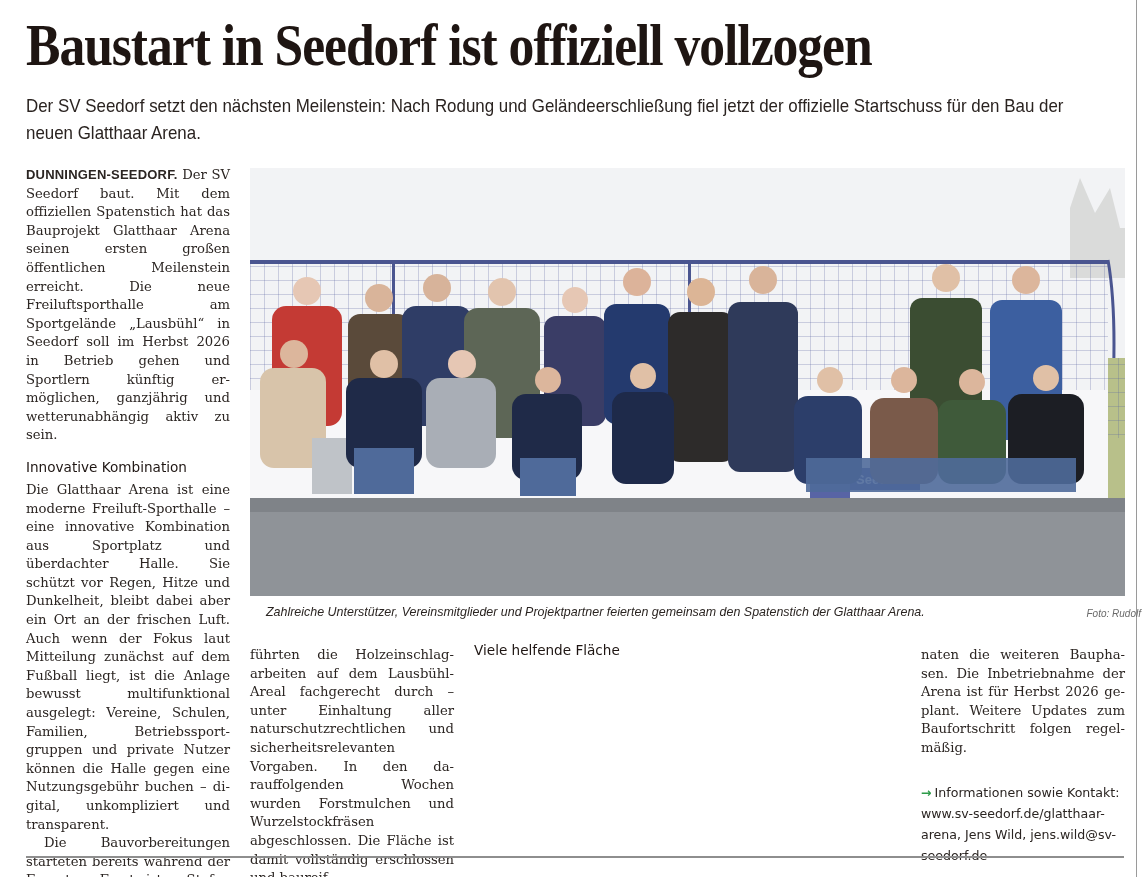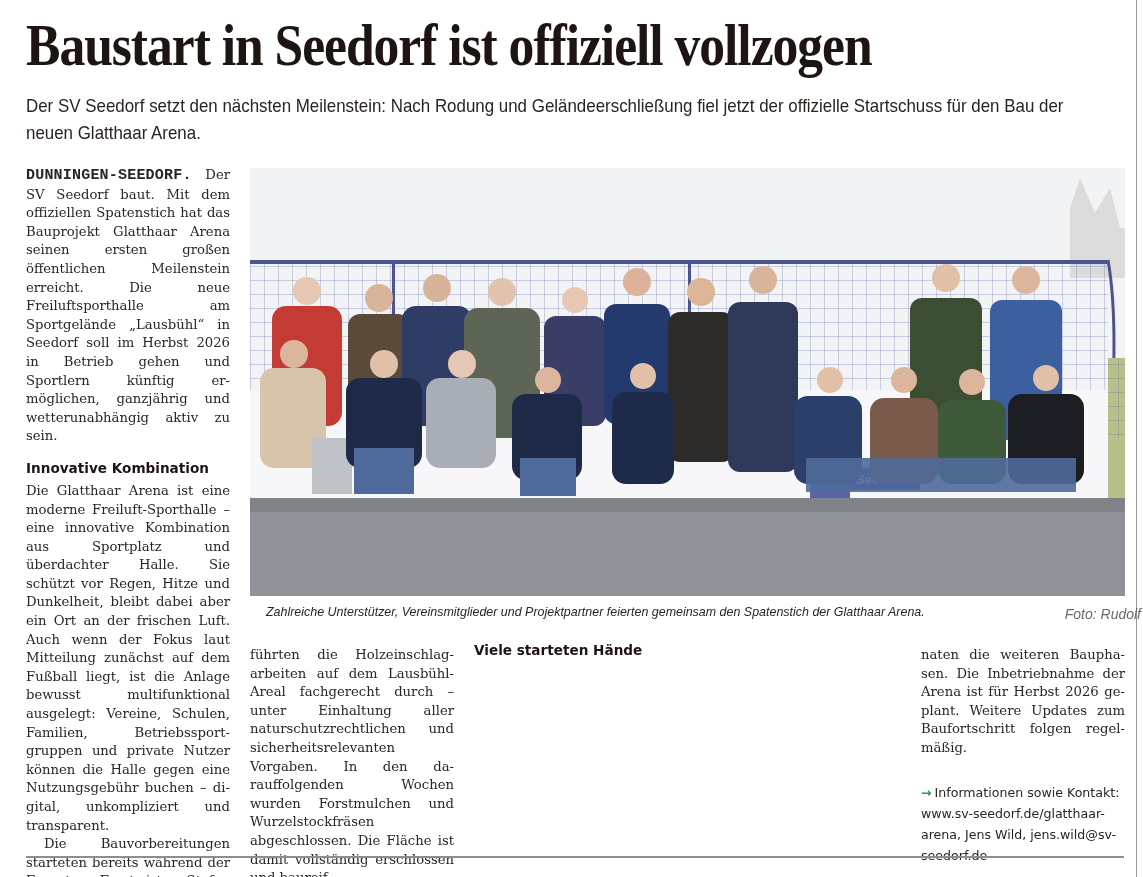--- a/index.html
+++ b/index.html
@@ -18,45 +18,45 @@
     transform: scaleX(0.89); transform-origin: left top;
   }
   .col {
     position: absolute; width: 204px;
     font-family: "DejaVu Serif", "Liberation Serif", serif;
     font-size: 13.2px; line-height: 18.6px; color: #2b2522;
     text-align: justify; hyphens: manual;
   }
   .col p { margin: 0; }
   .col p.indent { text-indent: 18px; }
-  .col .dateline { font-family: Liberation Mono, monospace; font-weight: bold; font-size: 15px; letter-spacing: 0.2px; }
+  .col .dateline { font-family: Liberation Sans, sans-serif; font-weight: bold; font-size: 13px; letter-spacing: 0.2px; }
   .col h3 {
     margin: 0 0 4px 0; font-family: "DejaVu Sans", "Liberation Sans", sans-serif;
-    font-weight: bold; font-size: 13.6px; line-height: 20px; color: #1e1512; text-align: left;
+    font-weight: normal; font-size: 13.6px; line-height: 20px; color: #1e1512; text-align: left;
   }
   .col1 { left: 26px; top: 166px; }
   .col2 { left: 250px; top: 646px; }
   .col3 { left: 474px; top: 640px; }
   .col4 { left: 698px; top: 646px; }
   .col5 { left: 921px; top: 646px; }
   .info {
     margin-top: 24px; font-family: "DejaVu Sans", "Liberation Sans", sans-serif;
     font-size: 12.6px; line-height: 21px; text-align: left; color: #2b2522;
   }
   .info .arrow { color: #2e9b4a; font-weight: bold; margin-right: 3px; }
   .photo {
     position: absolute; left: 250px; top: 168px; width: 875px; height: 428px; overflow: hidden;
     background: linear-gradient(#eef0f2 0%, #f3f4f6 20%, #f4f5f7 100%);
   }
   .caption {
     position: absolute; left: 266px; top: 603px; width: 875px;
     font-family: "Liberation Sans", "DejaVu Sans", sans-serif; font-size: 13.4px; line-height: 18px; color: #2b2522; font-style: italic;
   }
   .caption .text { display: inline-block; transform: scaleX(0.93); transform-origin: left top; white-space: nowrap; }
-  .caption .credit { position: absolute; right: 0; top: 2px; font-size: 14px; color: #6a6a6a; white-space: nowrap; }
+  .caption .credit { position: absolute; right: 0; top: 2px; font-size: 10px; color: #6a6a6a; white-space: nowrap; }
   .bottom-rule { position: absolute; left: 26px; top: 856px; width: 1098px; height: 2px; background: #8e8e8e; }
 </style>
 </head>
 <body>
 
 <div class="right-rule"></div>
 
 <h1 class="headline" style="margin:0;">Baustart in Seedorf ist offiziell vollzogen</h1>
 <div class="subhead">Der SV Seedorf setzt den nächsten Meilenstein: Nach Rodung und Geländeerschließung fiel jetzt der offizielle Startschuss für den Bau der neuen Glatthaar Arena.</div>
 
@@ -148,21 +148,21 @@
 <div class="caption">
   <span class="text">Zahlreiche Unterstützer, Vereinsmitglieder und Projektpartner feierten gemeinsam den Spatenstich der Glatthaar Arena.</span>
   <span class="credit">Foto: Rudolf</span>
 </div>
 
 <div class="col col2">
   <p>führten die Holzeinschlag­arbeiten auf dem Lausbühl-Areal fachgerecht durch – unter Einhaltung aller naturschutz­rechtlichen und sicherheitsre­levanten Vorgaben. In den da­rauffolgenden Wochen wurden Forstmulchen und Wurzel­stockfräsen abgeschlossen. Die Fläche ist damit vollständig er­schlossen und baureif.</p>
 </div>
 
 <div class="col col3">
-  <h3 style="margin-bottom:0;">Viele starteten Hände</h3>
+  <h3 style="margin-bottom:0;">Viele helfende Fläche</h3>
 </div>
 
 <div class="col col4">
 </div>
 
 <div class="col col5">
   <p>naten die weiteren Baupha­sen. Die Inbetriebnahme der Arena ist für Herbst 2026 ge­plant. Weitere Updates zum Baufortschritt folgen regel­mäßig.</p>
   <div class="info">
     <span class="arrow">→</span><span>Informationen sowie Kontakt: www.sv-seedorf.de/glatthaar-arena, Jens Wild, jens.wild@sv-seedorf.de</span>
   </div>

